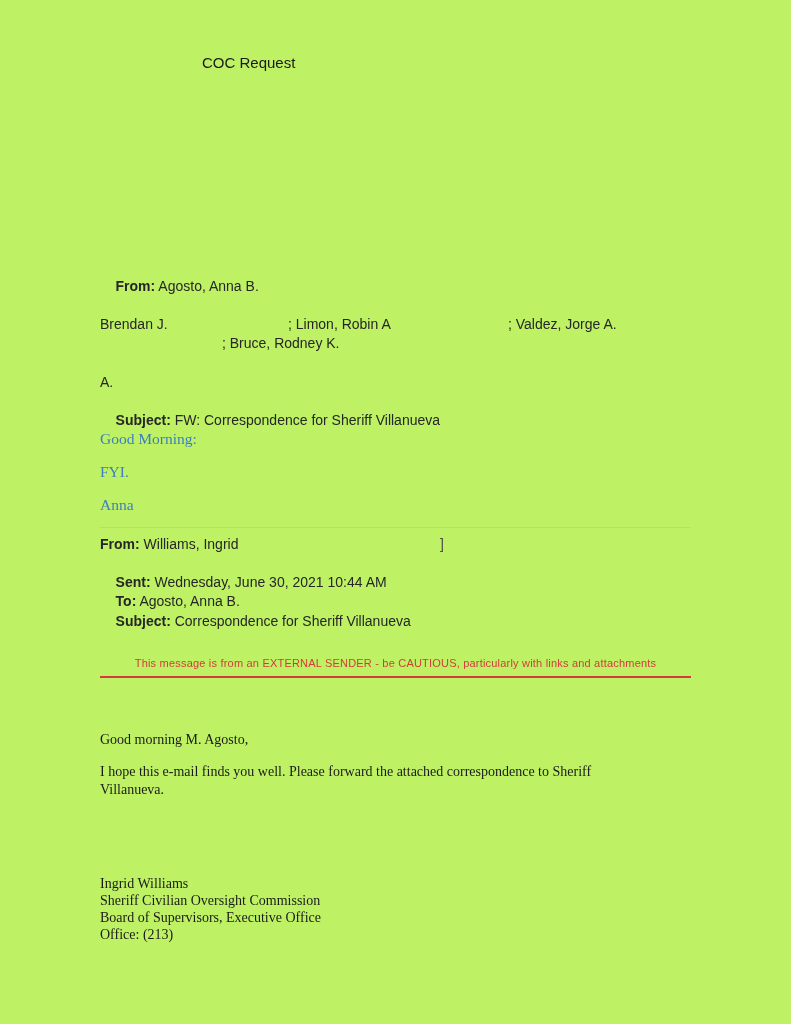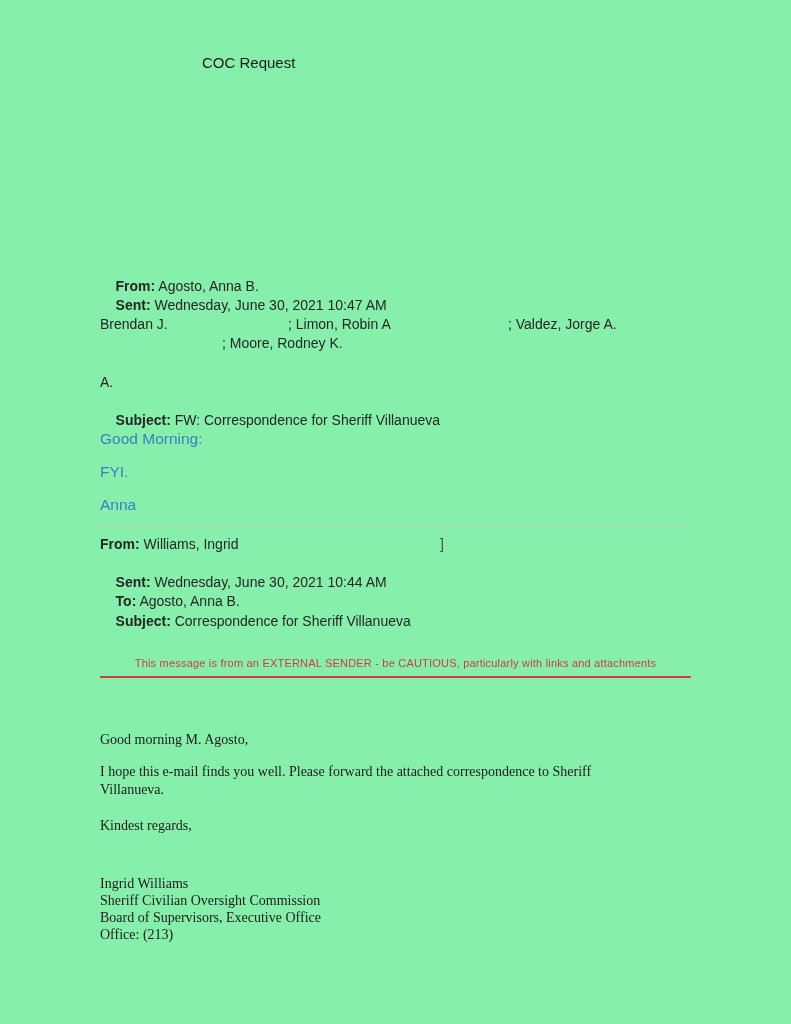--- a/index.html
+++ b/index.html
@@ -3,40 +3,40 @@
 <meta charset="utf-8">
 <style>
   :root{
     --accent-blue:#3d7ec1;
     --warning-red:#d43b3b;
   }
   html,body{margin:0;padding:0;background:#ffffff;}
   #page{
     position:relative;
     width:791px;height:1024px;
-    background:#86efac;
+    background:#bef264;
     font-family:"Liberation Sans", sans-serif;
     color:#262626;
     overflow:hidden;
   }
   .doc-title{
     position:absolute;left:202px;top:54px;
     font-size:15px;color:#1a1a1a;white-space:pre;
   }
   
   .hline{
     position:absolute;left:100px;width:591px;height:19px;
     font-size:14px;line-height:19px;color:#262626;white-space:pre;
   }
   .hline b{font-weight:700;}
   .seg{position:absolute;top:0;white-space:pre;}
   
   .blue{
     position:absolute;left:100px;
-    font-size:15.5px;color:var(--accent-blue);white-space:pre;
+    font-size:15.5px;color:var(--accent-blue);white-space:pre;font-family:Liberation Serif, serif;
   }
   .divider{
     position:absolute;left:100px;width:591px;height:0;
     border-top:1px solid #c6c6c6;
   }
   .warning{
     position:absolute;left:100px;top:657px;width:591px;
     text-align:center;font-size:11px;letter-spacing:0.2px;
     color:var(--warning-red);white-space:pre;
   }
@@ -54,30 +54,27 @@
 </head>
 <body>
 
 <div id="page">
 
   <div class="doc-title">COC Request</div>
 
   <div class="hline" style="top:258px">
     <b>From:</b> <span>Agosto, Anna B.</span>
   </div>
-  <div class="hline" style="top:277px">
-    <b>Sent:</b> <span>Wednesday, June 30, 2021 10:47 AM</span>
-  </div>
   <div class="hline" style="top:315px">
     <span class="seg" style="left:0">Brendan J.</span>
     <span class="seg" style="left:188px">; Limon, Robin A</span>
     <span class="seg" style="left:408px">; Valdez, Jorge A.</span>
   </div>
   <div class="hline" style="top:334px">
-    <span class="seg" style="left:122px">; Moore, Rodney K.</span>
+    <span class="seg" style="left:122px">; Bruce, Rodney K.</span>
   </div>
   <div class="hline" style="top:373px">
     <span class="seg" style="left:0">A.</span>
   </div>
   <div class="hline" style="top:392px">
     <b>Subject:</b> <span>FW: Correspondence for Sheriff Villanueva</span>
   </div>
 
   <div class="blue" style="top:430px">Good Morning:</div>
   <div class="blue" style="top:463px">FYI.</div>
@@ -98,20 +95,19 @@
   <div class="hline" style="top:593px">
     <b>Subject:</b> <span>Correspondence for Sheriff Villanueva</span>
   </div>
 
   <div class="warning">This message is from an EXTERNAL SENDER - be CAUTIOUS, particularly with links and attachments</div>
   <div class="red-rule"></div>
 
   <div class="bline" style="top:731px">Good morning M. Agosto,</div>
   <div class="bline" style="top:763px">I hope this e-mail finds you well. Please forward the attached correspondence to Sheriff</div>
   <div class="bline" style="top:781px">Villanueva.</div>
-  <div class="bline" style="top:817px">Kindest regards,</div>
 
   <div class="bline" style="top:875px">Ingrid Williams</div>
   <div class="bline" style="top:892px">Sheriff Civilian Oversight Commission</div>
   <div class="bline" style="top:909px">Board of Supervisors, Executive Office</div>
   <div class="bline" style="top:926px">Office: (213)</div>
 
 </div>
 
 </body></html>

